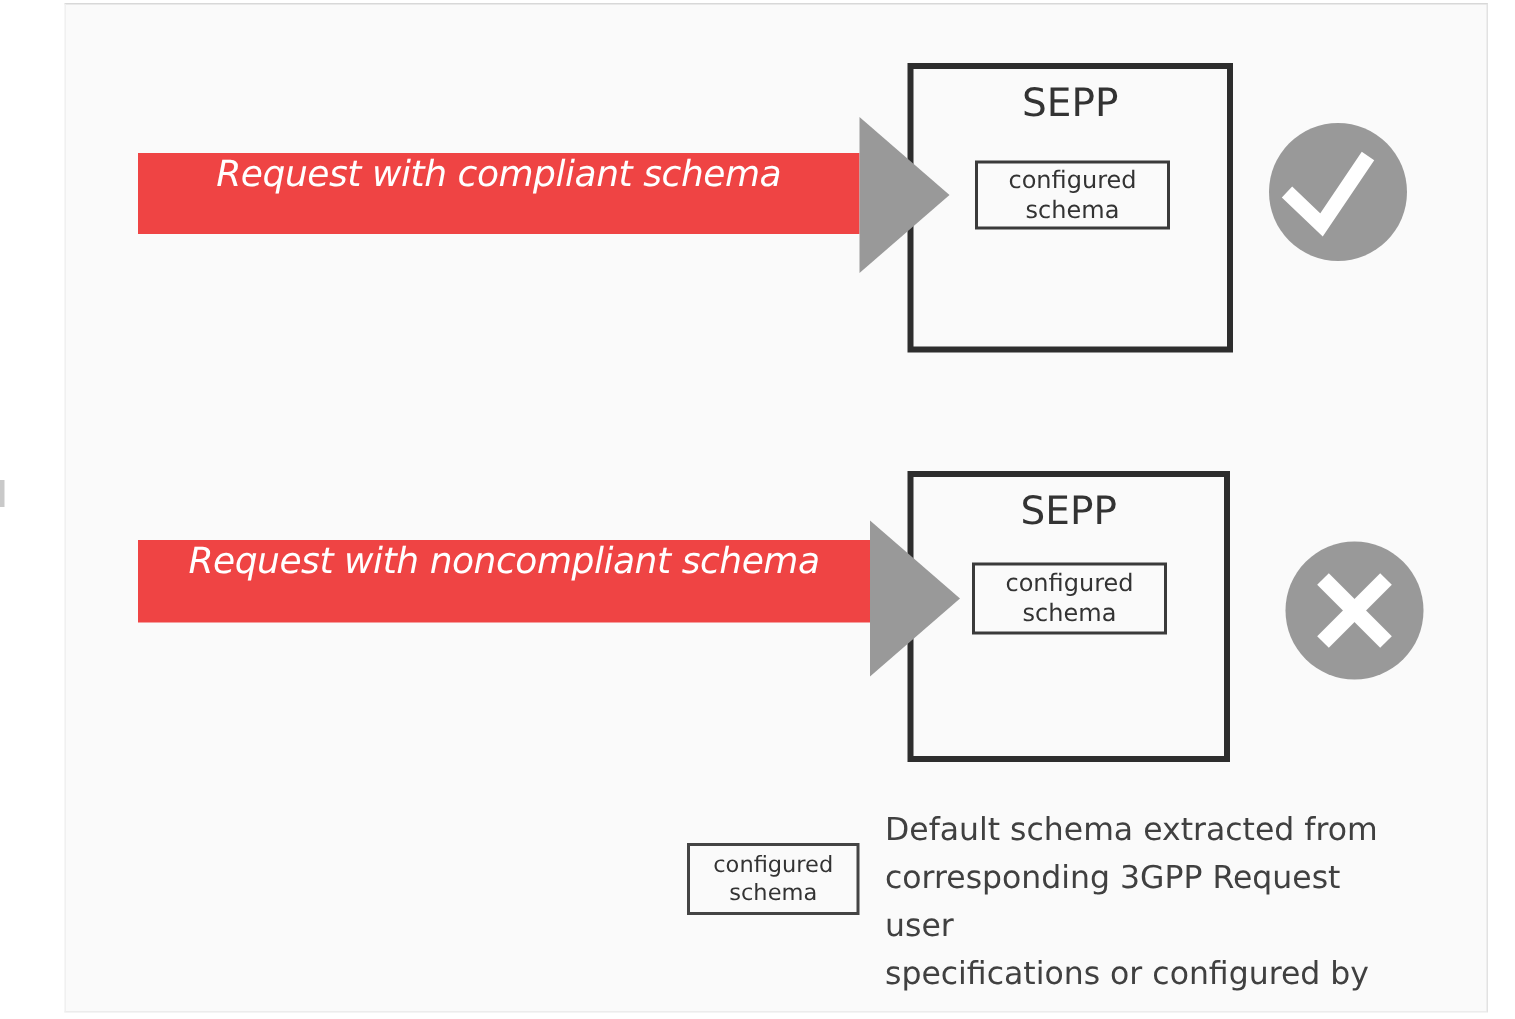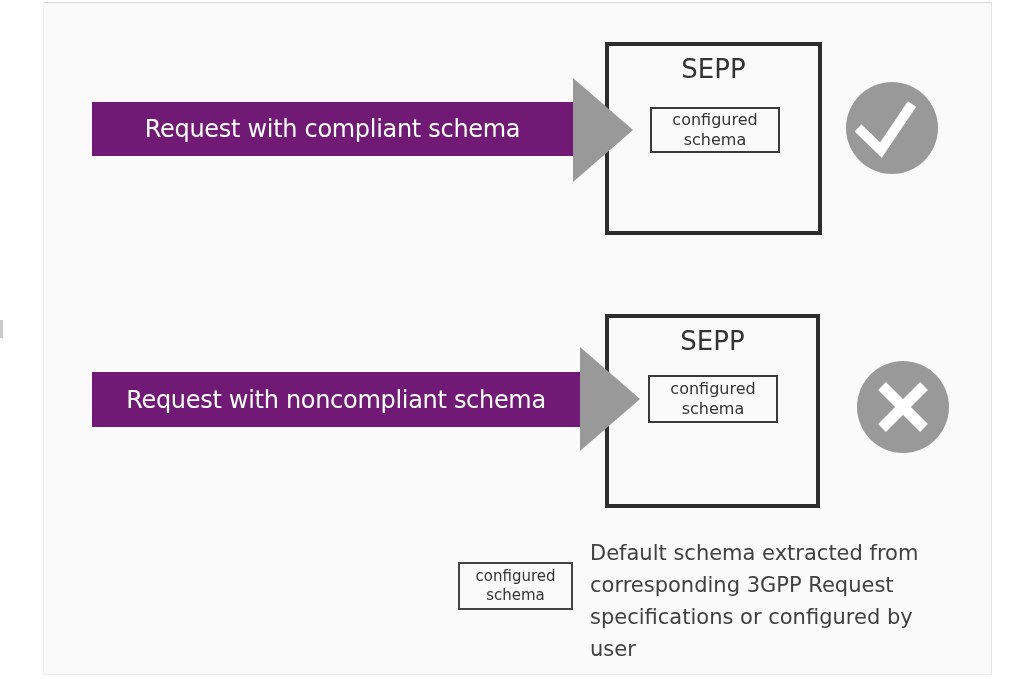--- a/index.html
+++ b/index.html
@@ -33,44 +33,45 @@
     position: absolute;
     left: 0;
     top: 320px;
     width: 3px;
     height: 18px;
     background: #c9c9c9;
   }
   
   .arrow-shaft {
     position: absolute;
-    background: #701a75;
+    background: #ef4444;
     display: flex;
-    align-items: center;
+    align-items: flex-start;
     justify-content: center;
     z-index: 5;
+    font-style: italic;
   }
   .arrow-shaft .arrow-text {
     color: #ffffff;
     font-size: 24px;
     letter-spacing: -0.3px;
     white-space: nowrap;
   }
   .arrow-head {
     position: absolute;
     width: 0;
     height: 0;
     border-top: 52px solid transparent;
     border-bottom: 52px solid transparent;
     border-left: 60px solid #999999;
     z-index: 5;
   }
   .shaft-top    { left: 92px;  top: 102px; width: 481px; height: 54px; }
   .head-top     { left: 573px; top: 78px;  }
-  .shaft-bottom { left: 92px;  top: 372px; width: 488px; height: 55px; }
+  .shaft-bottom { left: 92px;  top: 360px; width: 488px; height: 55px; }
   .head-bottom  { left: 580px; top: 347px; }
   
   .sepp-box {
     position: absolute;
     border: 4px solid #2d2d2d;
     box-sizing: border-box;
     background: transparent;
     z-index: 2;
   }
   .sepp-box-top    { left: 605px; top: 42px;  width: 217px; height: 193px; }
@@ -195,17 +196,17 @@
   </div>
 
   <div class="legend-box">
     <span class="schema-line">configured</span>
     <span class="schema-line">schema</span>
   </div>
 
   <div class="legend-text">
     <div class="legend-line">Default schema extracted from</div>
     <div class="legend-line">corresponding 3GPP Request</div>
+    <div class="legend-line">user</div>
     <div class="legend-line">specifications or configured by</div>
-    <div class="legend-line">user</div>
   </div>
 
 </div>
 
 </body></html>

